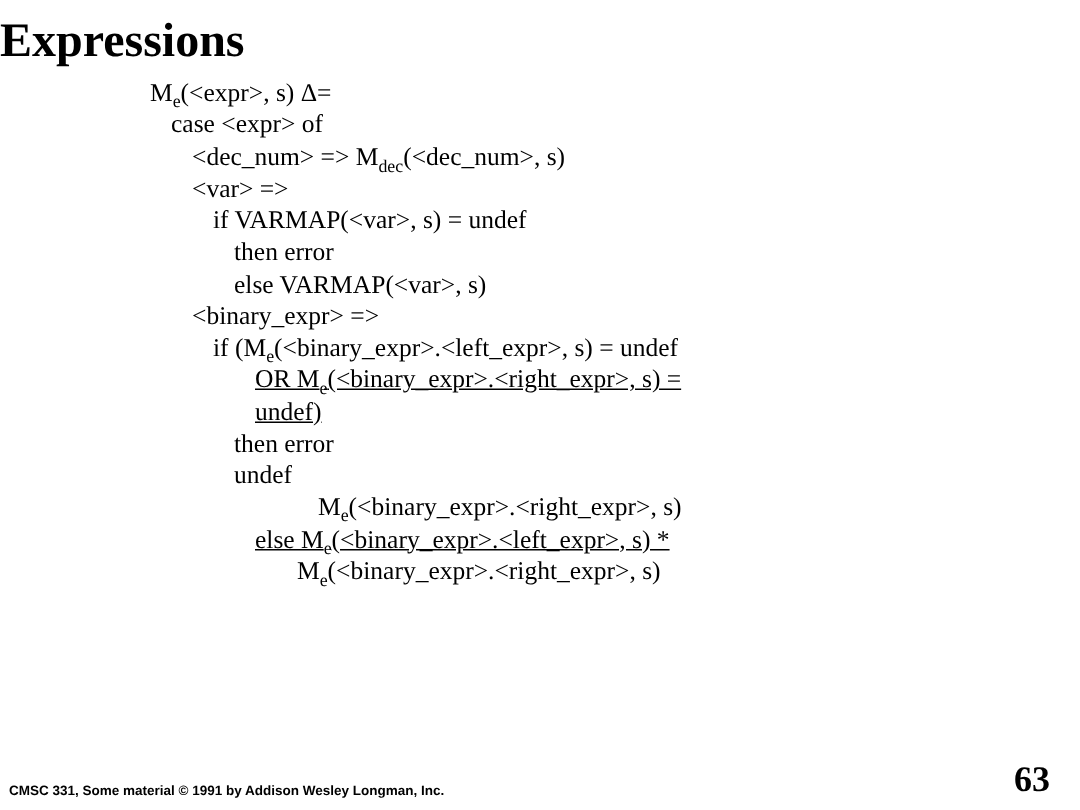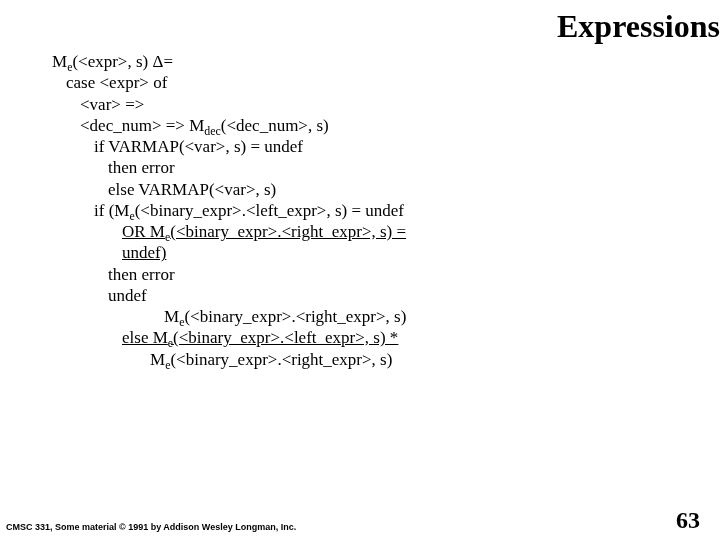--- a/index.html
+++ b/index.html
@@ -15,28 +15,28 @@
   }
   .slide {
     width: 720px;
     height: 540px;
     position: relative;
     box-sizing: border-box;
   }
   .title {
     font-size: 32px;
     font-weight: bold;
-    text-align: right;
+    text-align: left;
     padding-top: 8px;
     padding-bottom: 6px;
   }
   .body {
     font-size: 17px;
     line-height: 1.25;
-    padding-left: 52px;
+    padding-left: 100px;
     padding-right: 20px;
   }
   .line { white-space: pre; }
   .i1 { padding-left: 14px; }
   .i2 { padding-left: 28px; }
   .i3 { padding-left: 42px; }
   .i4 { padding-left: 56px; }
   .i5 { padding-left: 70px; text-decoration: underline; }
   .i6 { padding-left: 84px; }
   .i7 { padding-left: 98px; }
@@ -61,25 +61,26 @@
 </head>
 <body>
 
 <div class="slide">
 
   <div class="title">Expressions</div>
 
   <div class="body">
     <div class="line">M<sub>e</sub>(&lt;expr&gt;, s) Δ=</div>
     <div class="line i1">case &lt;expr&gt; of</div>
+    <div class="line i2">&lt;dec_num&gt; =&gt; M<sub>dec</sub>(&lt;dec_num&gt;, s)</div>
     <div class="line i2">&lt;var&gt; =&gt;</div>
-    <div class="line i2">&lt;dec_num&gt; =&gt; M<sub>dec</sub>(&lt;dec_num&gt;, s)</div>
     <div class="line i3">if VARMAP(&lt;var&gt;, s) = undef</div>
     <div class="line i4">then error</div>
     <div class="line i4">else VARMAP(&lt;var&gt;, s)</div>
+    <div class="line i2">&lt;binary_expr&gt; =&gt;</div>
     <div class="line i3">if (M<sub>e</sub>(&lt;binary_expr&gt;.&lt;left_expr&gt;, s) = undef</div>
     <div class="line i5">OR M<sub>e</sub>(&lt;binary_expr&gt;.&lt;right_expr&gt;, s) =</div>
     <div class="line i5">undef)</div>
     <div class="line i4">then error</div>
     <div class="line i4">undef</div>
     <div class="line i8">M<sub>e</sub>(&lt;binary_expr&gt;.&lt;right_expr&gt;, s)</div>
     <div class="line i5">else M<sub>e</sub>(&lt;binary_expr&gt;.&lt;left_expr&gt;, s) *</div>
     <div class="line i7">M<sub>e</sub>(&lt;binary_expr&gt;.&lt;right_expr&gt;, s)</div>
   </div>
 

